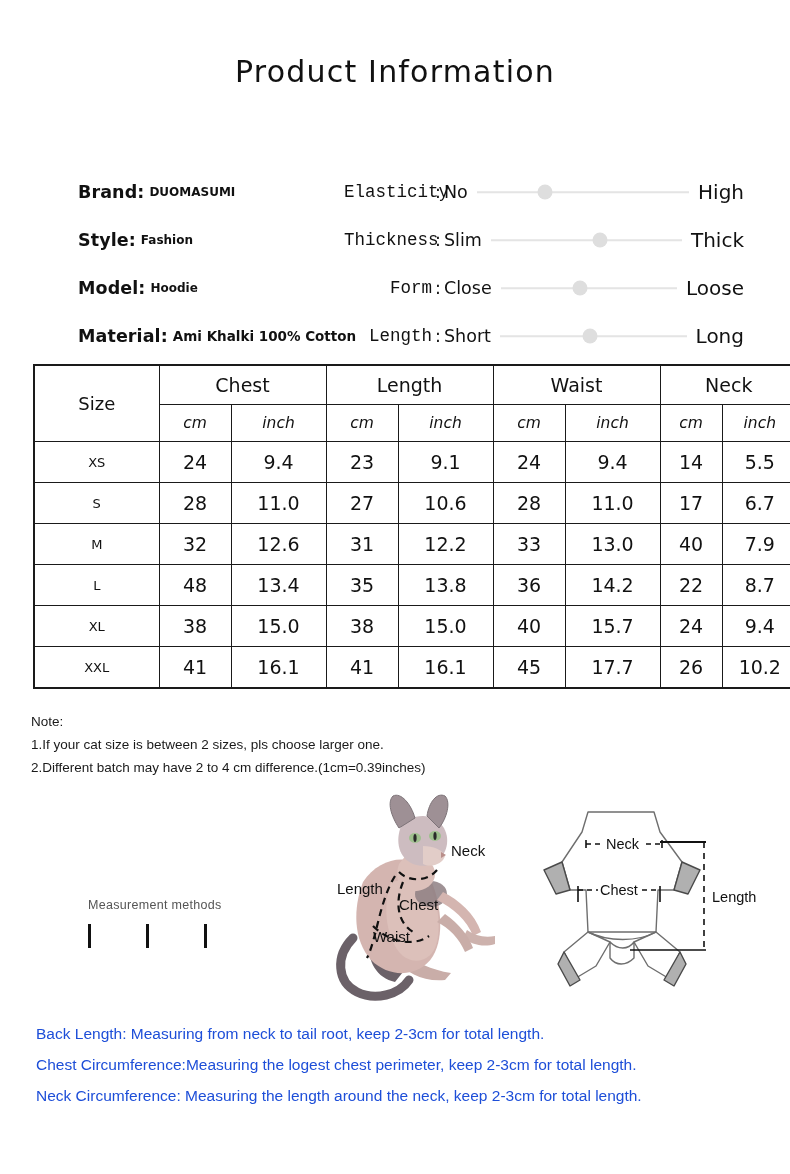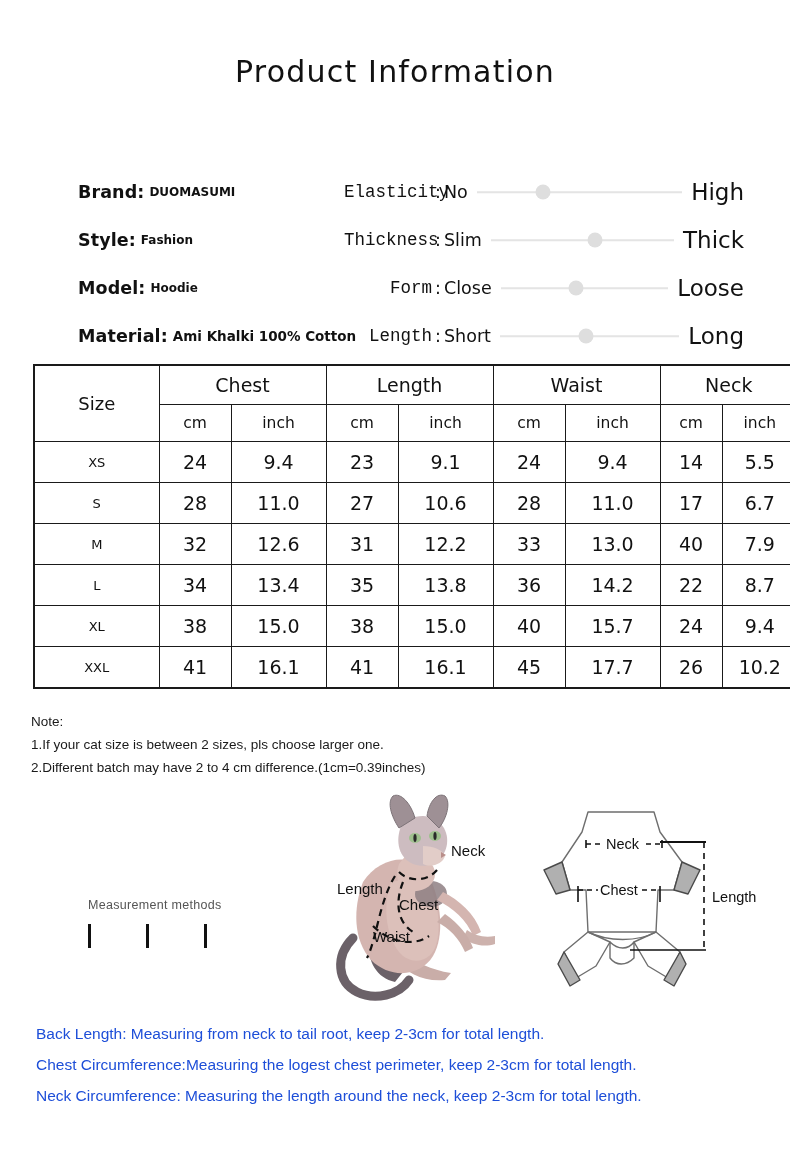--- a/index.html
+++ b/index.html
@@ -42,40 +42,40 @@
     position:relative;flex:1;height:18px;margin:0 5px;
   }
   .sl-track:before{
     content:"";position:absolute;left:0;right:0;top:50%;
     height:1.5px;background:#e4e4e4;transform:translateY(-50%);
   }
   .sl-thumb{
     position:absolute;top:50%;width:15px;height:15px;border-radius:50%;
     background:#dedede;transform:translate(-50%,-50%);
   }
-  .sl-max{font-size:23px;display:inline-block;margin-left:4px;}
+  .sl-max{font-size:20px;display:inline-block;margin-left:4px;}
 
   
   .size-table{
     position:absolute;left:33px;top:364px;width:724px;
     border-collapse:collapse;
     table-layout:fixed;
   }
   .size-table td,.size-table th{
     border:1px solid #1a1a1a;
     text-align:center;
     font-weight:400;
     font-size:19px;
     color:#111;
     padding:0;
     height:40px;
     font-family:"DejaVu Sans", sans-serif;
   }
   .size-table .grp{font-size:19px;height:38px;}
-  .size-table .unit{font-size:15.5px;height:36px;}
+  .size-table .unit{font-size:15.5px;height:36px;font-style:italic;}
   .size-table .sizecell{font-size:13px;text-align:center;}
   .size-table .sizehead{font-size:18px;}
   .size-table{border:2px solid #1a1a1a;}
 
   
   .notes{
     position:absolute;left:31px;top:710px;width:620px;
     font-family:"Liberation Sans", sans-serif;
   }
   .notes div{font-size:13.5px;line-height:23px;color:#1a1a1a;}
@@ -229,21 +229,21 @@
         <td>12.6</td>
         <td>31</td>
         <td>12.2</td>
         <td>33</td>
         <td>13.0</td>
         <td>40</td>
         <td>7.9</td>
       </tr>
       <tr>
         <td class="sizecell">L</td>
-        <td>34</td>
+        <td>48</td>
         <td>13.4</td>
         <td>35</td>
         <td>13.8</td>
         <td>36</td>
         <td>14.2</td>
         <td>22</td>
         <td>8.7</td>
       </tr>
       <tr>
         <td class="sizecell">XL</td>

